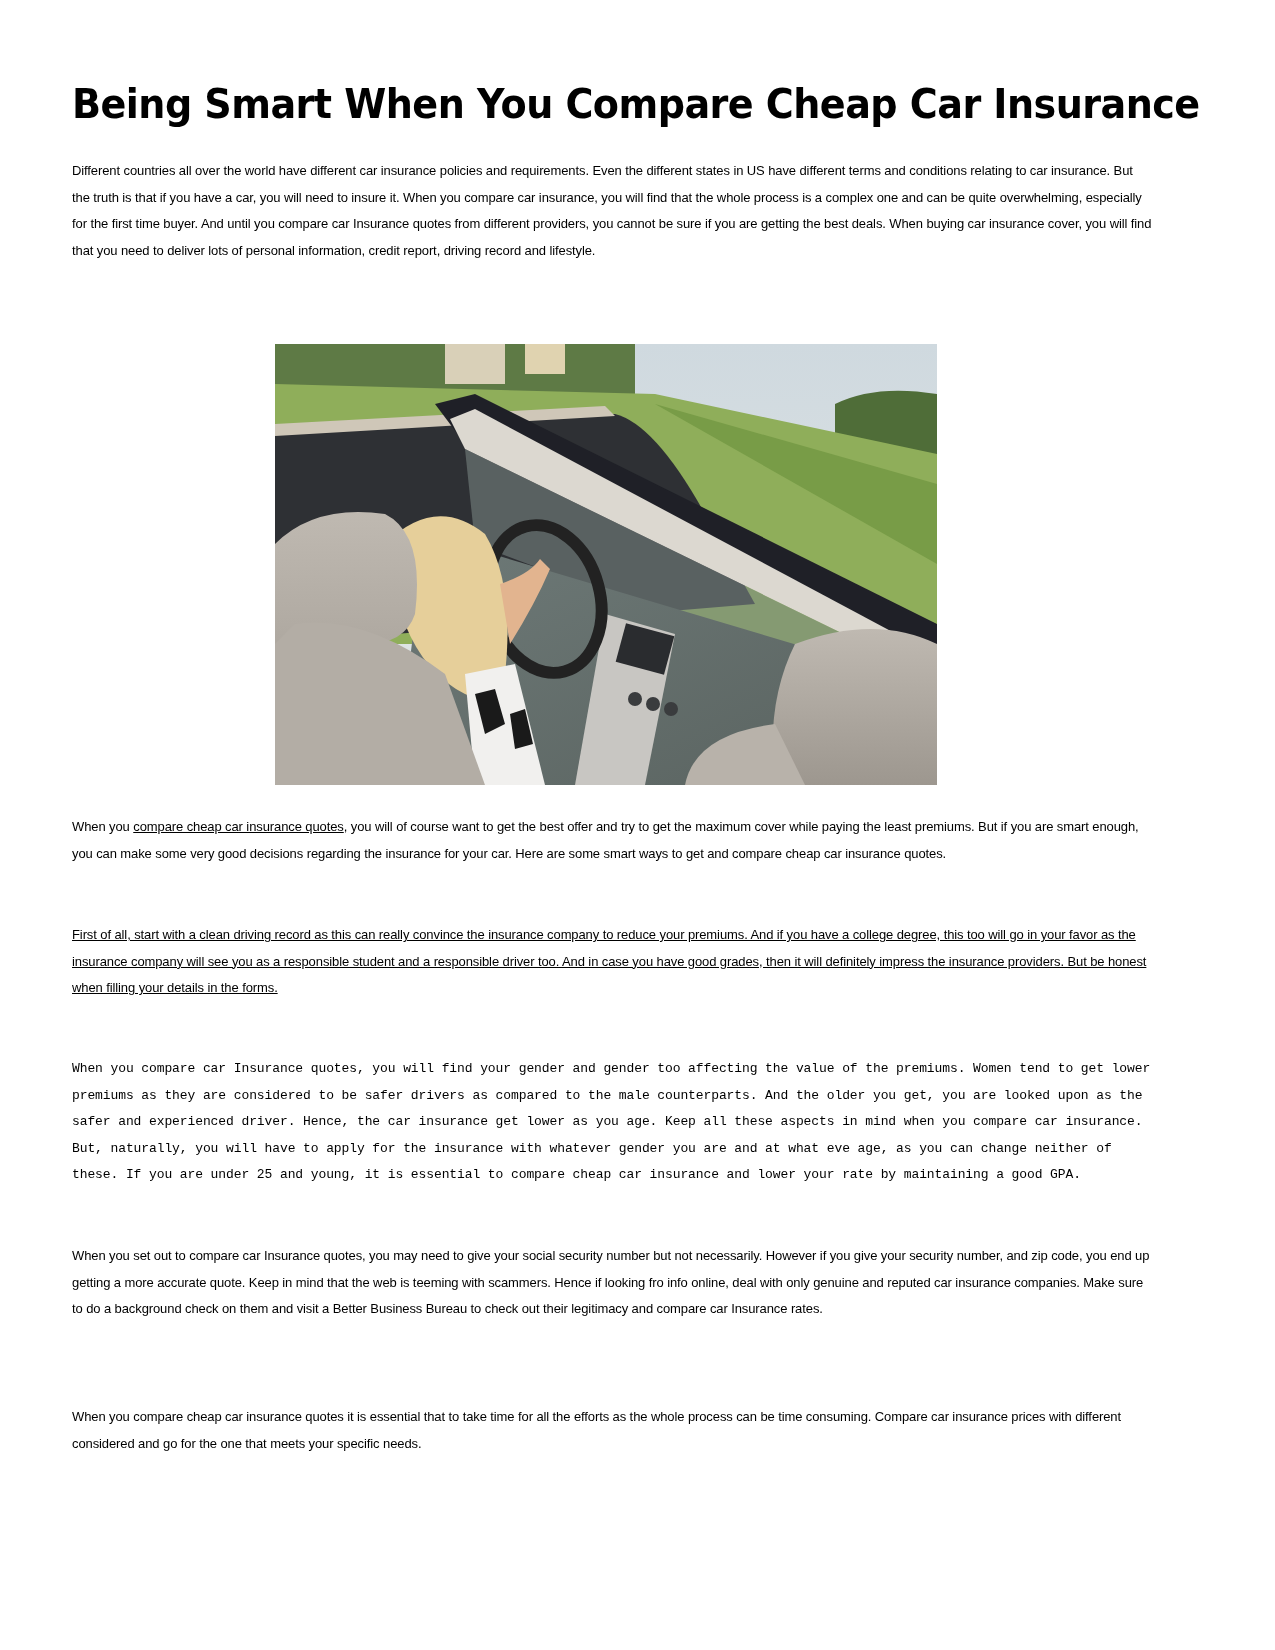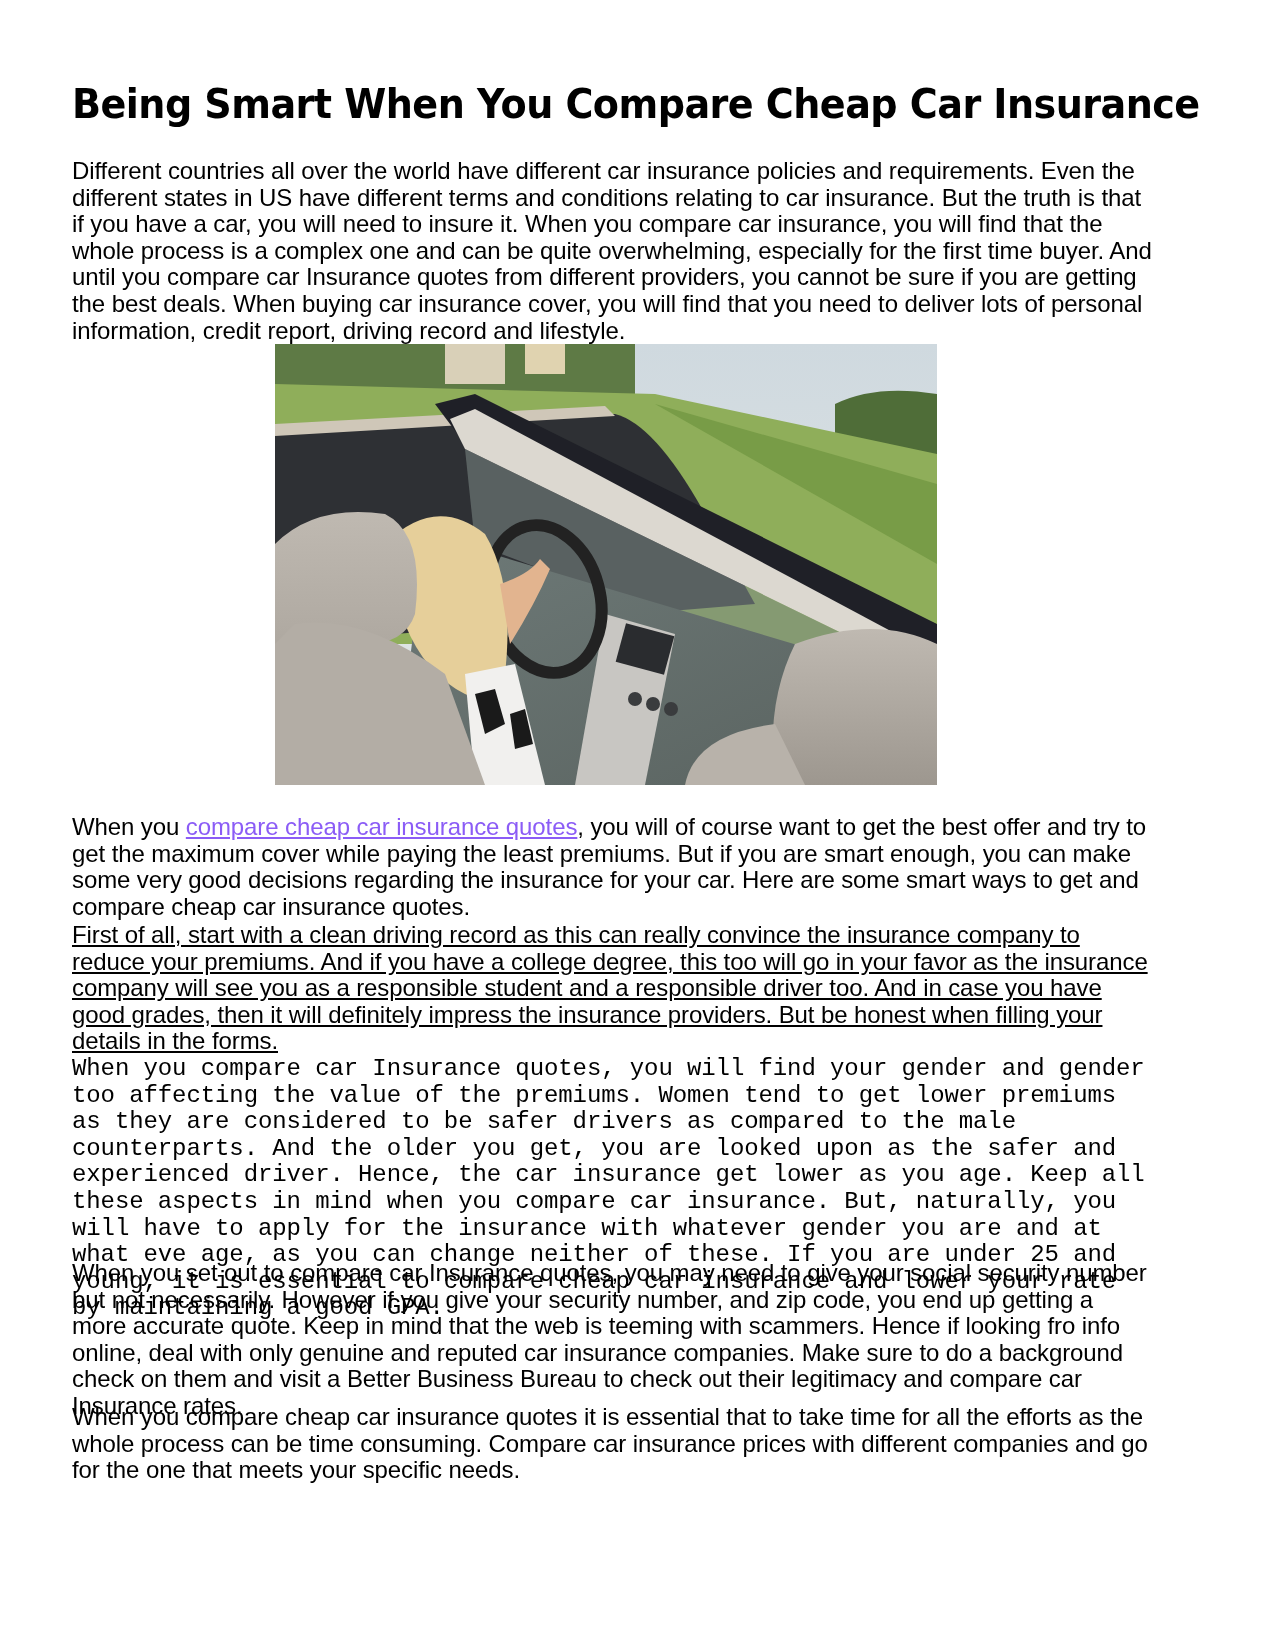--- a/index.html
+++ b/index.html
@@ -1,29 +1,29 @@
 <!DOCTYPE html>
 <html><head>
 <meta charset="utf-8">
 <style>
   html, body { margin: 0; padding: 0; background: #ffffff; }
   body { width: 1275px; height: 1650px; position: relative; overflow: hidden;
          font-family: "Liberation Sans", "DejaVu Sans", sans-serif; color: #000; }
   .page { position: absolute; left: 72px; top: 72px; width: 1080px; }
   h1 { margin: 0; font-size: 41px; font-weight: bold; letter-spacing: -0.6px; line-height: 64px;
        font-family: "DejaVu Sans", "Liberation Sans", sans-serif; transform: scaleX(0.93); transform-origin: left; white-space: nowrap; }
-  p { margin: 0; font-size: 24px; line-height: 26.6px; letter-spacing: -0.1px; }
+  p { margin: 0; font-size: 13px; line-height: 26.6px; letter-spacing: -0.1px; }
   .p1 { position: absolute; top: 86px; width: 1080px; }
   .photo { position: absolute; left: 203px; top: 272px; width: 662px; height: 441px; overflow: hidden; background: #c9c5be; }
   .p2 { position: absolute; top: 742px; width: 1080px; }
   .p3 { position: absolute; top: 850px; width: 1080px; text-decoration: underline; }
   .p4 { position: absolute; top: 984px; width: 1080px; font-family: Liberation Mono, monospace; }
-  .p5 { position: absolute; top: 1171px; width: 1080px; margin-top: 17px; }
+  .p5 { position: absolute; top: 1171px; width: 1080px; }
   .p6 { position: absolute; top: 1332px; width: 1080px; }
-  a.link { color: #8b5cf6; }
+  a.link { color: #000000; }
 </style>
 </head>
 <body>
 
 <div class="page">
   <h1>Being Smart When You Compare Cheap Car Insurance</h1>
 
   <p class="p1">Different countries all over the world have different car insurance policies and requirements. Even the different states in US have different terms and conditions relating to car insurance. But the truth is that if you have a car, you will need to insure it. When you compare car insurance, you will find that the whole process is a complex one and can be quite overwhelming, especially for the first time buyer.  And until you compare car Insurance quotes from different providers, you cannot be sure if you are getting the best deals. When buying car insurance cover, you will find that you need to deliver lots of personal information, credit report, driving record and lifestyle.</p>
 
   <div class="photo" title="Woman driving a convertible car">
@@ -86,14 +86,14 @@
   </div>
 
   <p class="p2"><span>When you </span><a class="link" href="#">compare cheap car insurance quotes</a><span>, you will of course want to get the best offer and try to get the maximum cover while paying the least premiums. But if you are smart enough, you can make some very good decisions regarding the insurance for your car.  Here are some smart ways to get and compare cheap car insurance quotes.</span></p>
 
   <p class="p3">First of all, start with a clean driving record as this can really convince the insurance company to reduce your premiums. And if you have a college degree, this too will go in your favor as the insurance company will see you as a responsible student and a responsible driver too. And in case you have good grades, then it will definitely impress the insurance providers. But be honest when filling your details in the forms.</p>
 
   <p class="p4">When you compare car Insurance quotes, you will find your gender and gender too affecting the value of the premiums. Women tend to get lower premiums as they are considered to be safer drivers as compared to the male counterparts. And the older you get, you are looked upon as the safer and experienced driver. Hence, the car insurance get lower as you age. Keep all these aspects in mind when you compare car insurance. But, naturally, you will have to apply for the insurance with whatever gender you are and at what eve age, as you can change neither of these. If you are under 25 and young, it is essential to compare cheap car insurance and lower your rate by maintaining a good GPA.</p>
 
   <p class="p5">When you set out to compare car Insurance quotes, you may need to give your social security number but not necessarily. However if you give your security number, and zip code, you end up getting a more accurate quote.  Keep in mind that the web is teeming with scammers. Hence if looking fro info online, deal with only genuine and reputed car insurance companies. Make sure to do a background check on them and visit a Better Business Bureau to check out their legitimacy and compare car Insurance rates.</p>
 
-  <p class="p6">When you compare cheap car insurance quotes it is essential that to take time for all the efforts as the whole process can be time consuming. Compare car insurance prices with different companies and go for the one that meets your specific needs.</p>
+  <p class="p6">When you compare cheap car insurance quotes it is essential that to take time for all the efforts as the whole process can be time consuming. Compare car insurance prices with different considered and go for the one that meets your specific needs.</p>
 </div>
 
 </body></html>

